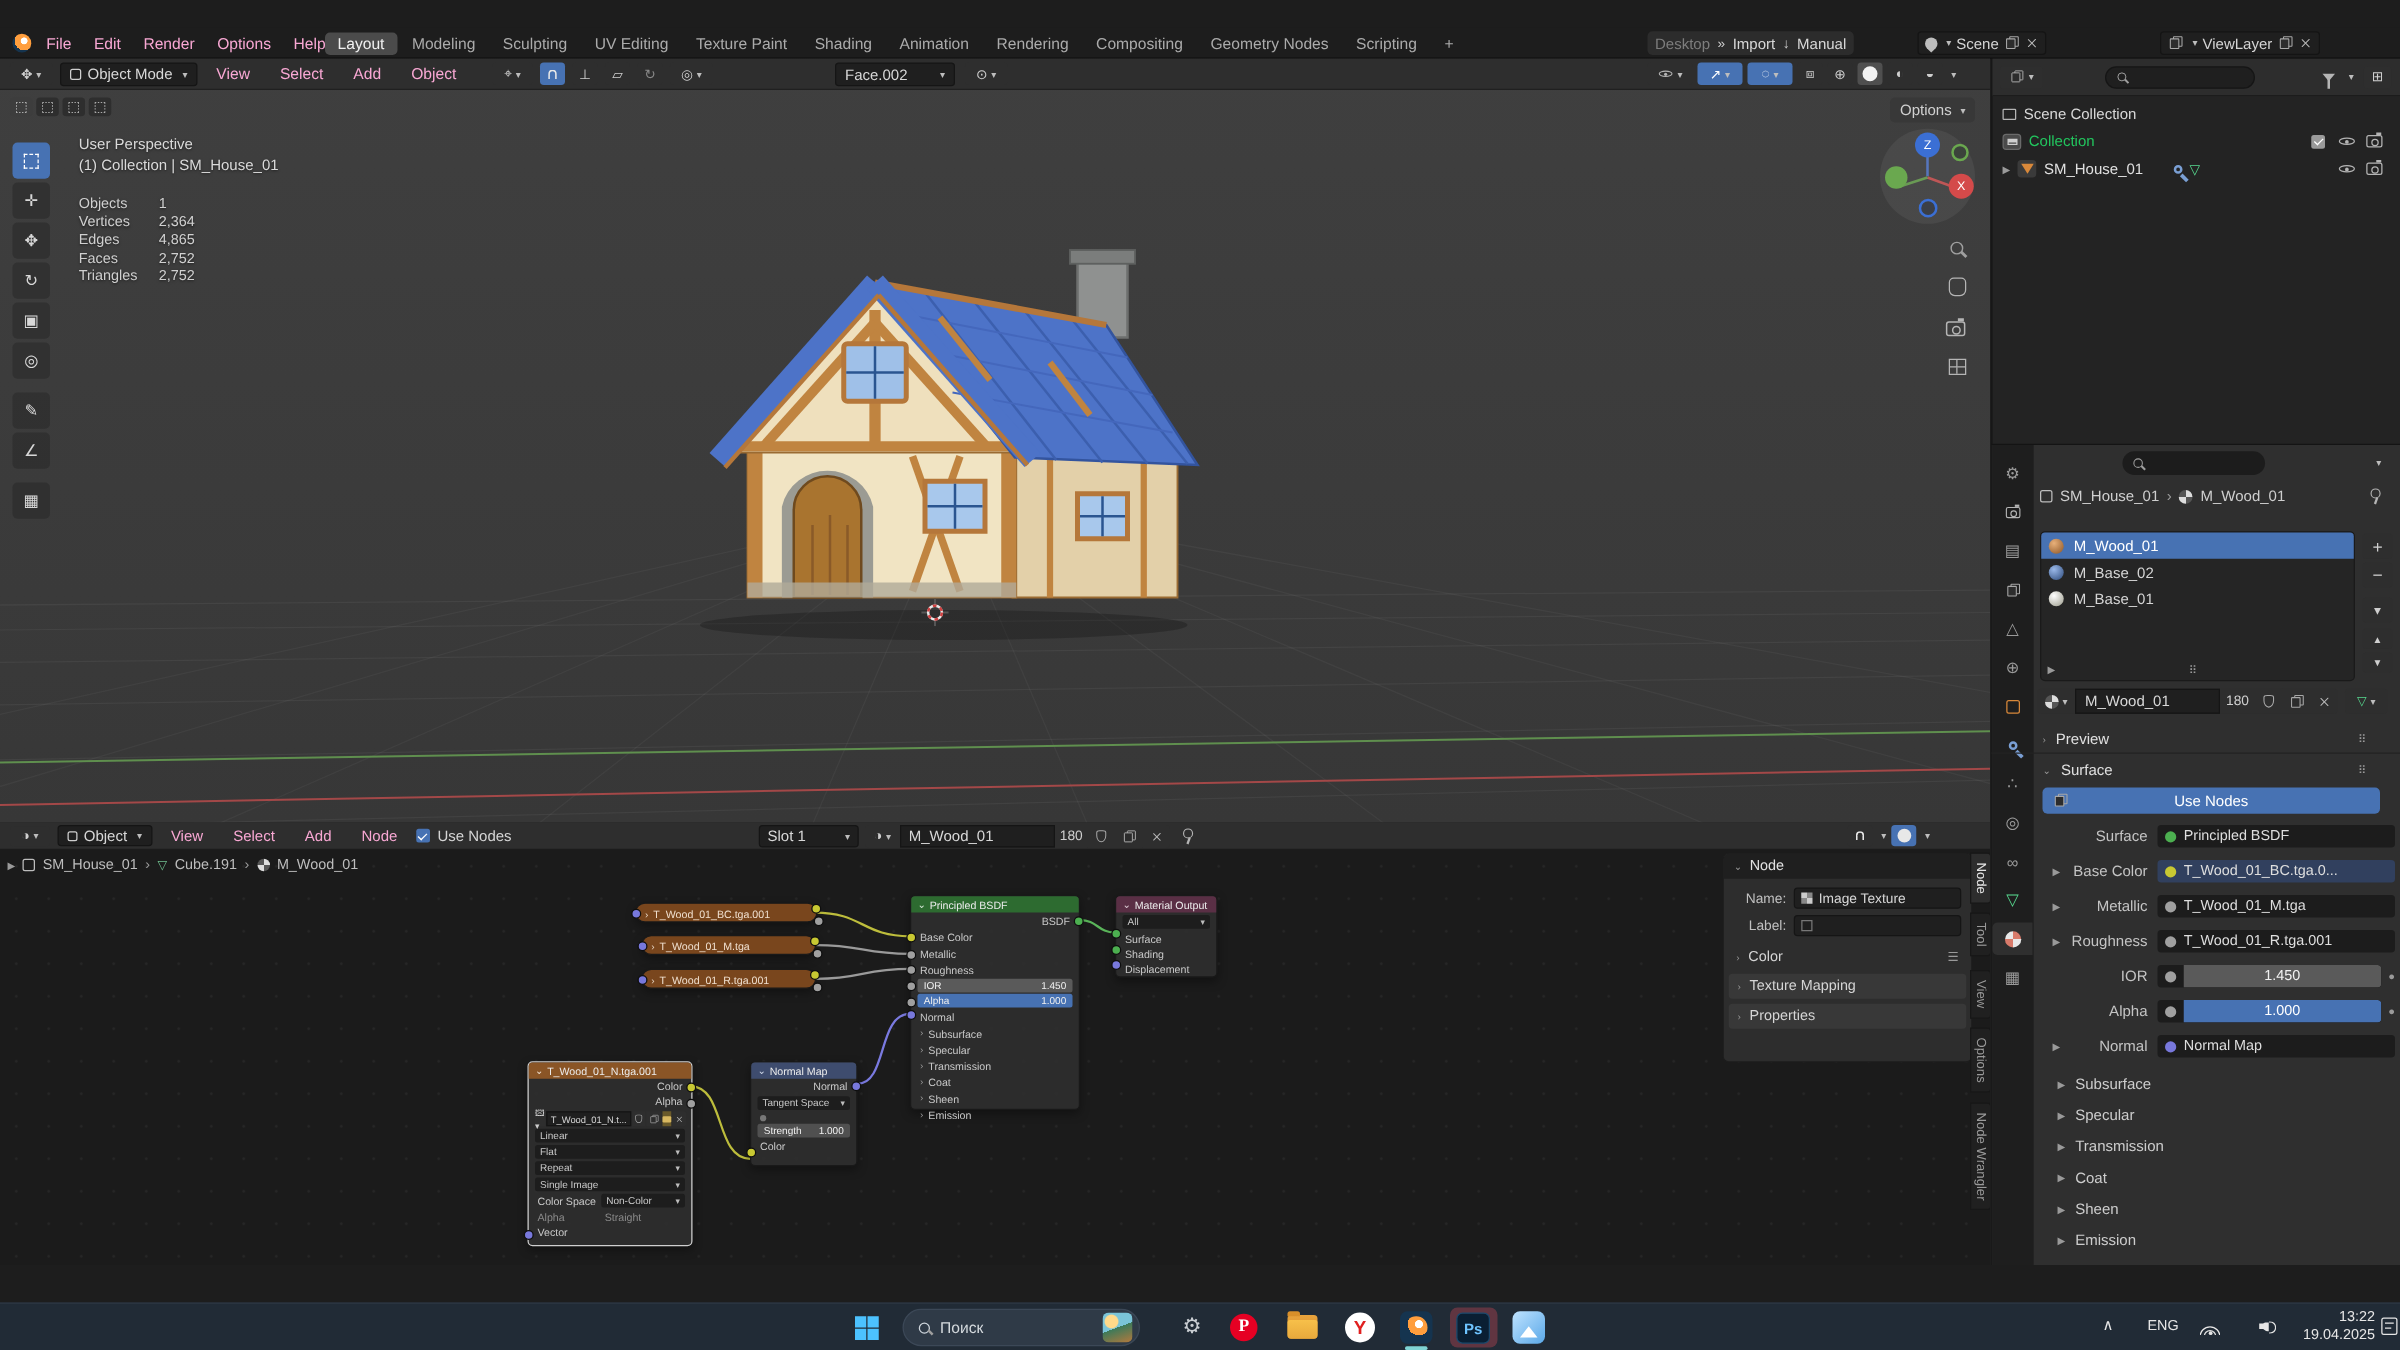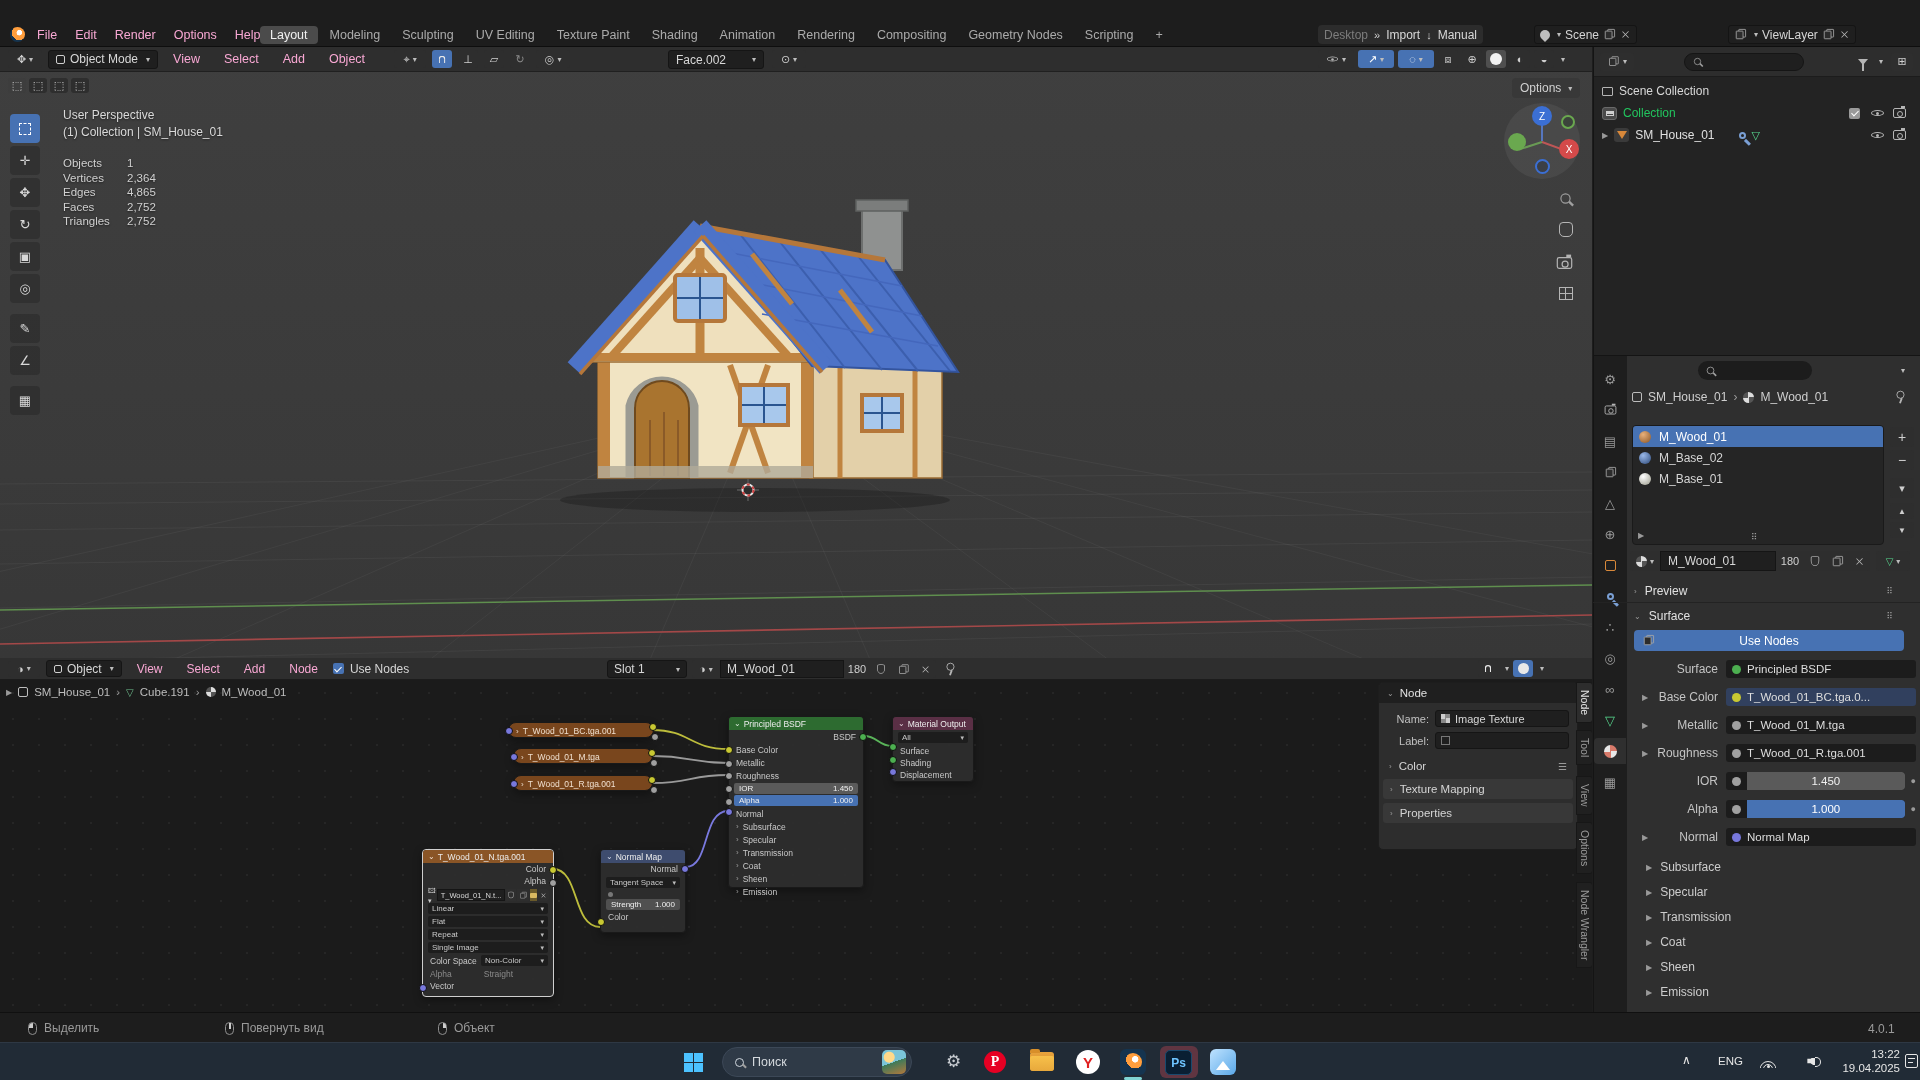--- a/index.html
+++ b/index.html
@@ -852,35 +852,20 @@
   <div class="collapse-row" style="top:958px;left:1646px">
       <span class="tri">▶</span>
       <span>Sheen</span>
     </div>
   <div class="collapse-row" style="top:983px;left:1646px">
       <span class="tri">▶</span>
       <span>Emission</span>
     </div>
 
 
-  <div class="abs" style="left:0;top:1012px;width:1920px;height:30px;background:#1d1d1d;border-top:1px solid #101010">
-    <div class="row" style="position:absolute;left:28px;top:8px;gap:7px">
-        <span class="mouse l"></span>
-        <span class="dim">Выделить</span>
-      </div>
-    <div class="row" style="position:absolute;left:225px;top:8px;gap:7px">
-        <span class="mouse m"></span>
-        <span class="dim">Повернуть вид</span>
-      </div>
-    <div class="row" style="position:absolute;left:438px;top:8px;gap:7px">
-        <span class="mouse r"></span>
-        <span class="dim">Объект</span>
-      </div>
-    <span class="abs dim" style="left:1868px;top:9px">4.0.1</span>
-  </div>
 
   <div class="abs" style="left:0;top:1042px;width:1920px;height:38px;background:#212b36;border-top:1px solid #2e3844">
     <div class="abs" style="left:684px;top:1052px - 1042px;top:10px;width:19px;height:19px;display:grid;grid-template-columns:9px 9px;grid-template-rows:9px 9px;gap:1px">
         <span style="background:#4cc2ff"></span>
         <span style="background:#4cc2ff"></span>
         <span style="background:#4cc2ff"></span>
         <span style="background:#4cc2ff"></span>
       </div>
     <div class="abs row" style="left:722px;top:4px;width:190px;height:30px;background:#2f3a47;border:1px solid #3c4857;border-radius:15px;padding:0 5px 0 12px;gap:8px">
       <span class="mag" style="border-color:#cfd6dd"></span>

